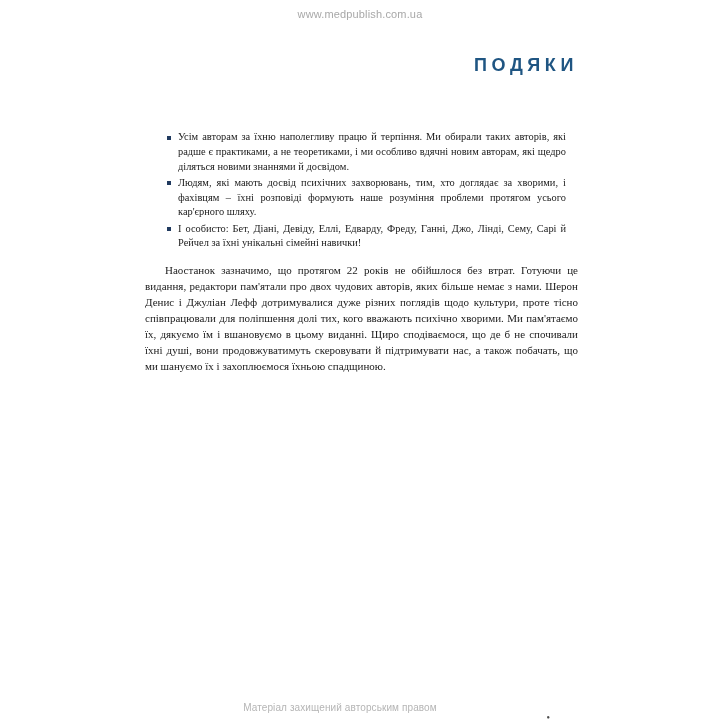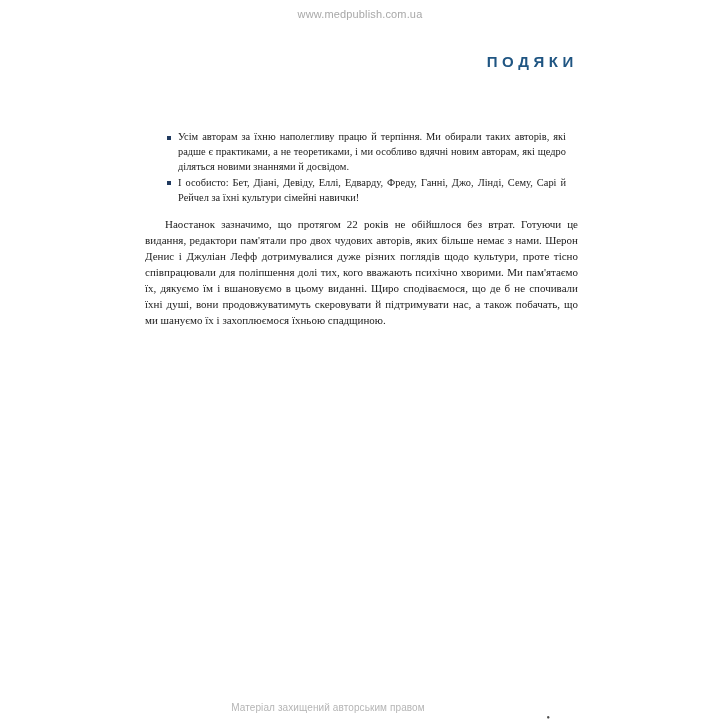--- a/index.html
+++ b/index.html
@@ -39,21 +39,21 @@
 
   
   .chapter-heading {
     position: absolute;
     top: 44px;
     left: 145px;
     width: 433px;
     text-align: right;
     font-family: "Liberation Sans", "DejaVu Sans", sans-serif;
     font-weight: bold;
-    font-size: 15px;
+    font-size: 18px;
     letter-spacing: 4.6px;
     color: #1f5582;
     line-height: 1.1;
   }
 
   
   .text-column {
     position: absolute;
     top: 118px;
     left: 145px;
@@ -119,20 +119,21 @@
     position: absolute;
     top: 702px;
     left: 0;
     width: 656px;
     text-align: center;
     font-family: "Liberation Sans", "DejaVu Sans", sans-serif;
     font-size: 10px;
     letter-spacing: 0.1px;
     color: #b5b5b5;
     white-space: nowrap;
+    padding-left: 12px;
   }
 </style>
 </head>
 <body>
 
 <div class="page">
 
   <div class="watermark-url">www.medpublish.com.ua</div>
 
   <h1 class="chapter-heading">ПОДЯКИ</h1>
@@ -140,21 +141,25 @@
   <div class="text-column">
 
 
     <ul class="bullet-list">
       <li class="bullet-item">
         <span class="bullet-marker"></span>
         <span>Усім авторам за їхню наполегливу працю й терпіння. Ми обирали таких авторів, які радше є практиками, а не теоретиками, і ми особливо вдячні новим авторам, які щедро діляться нови­ми знаннями й досвідом.</span>
       </li>
       <li class="bullet-item">
         <span class="bullet-marker"></span>
-        <span>І особисто: Бет, Діані, Девіду, Еллі, Едварду, Фреду, Ганні, Джо, Лінді, Сему, Сарі й Рейчел за їхні культури сімейні навички!</span>
+        <span>Людям, які мають досвід психічних захворювань, тим, хто доглядає за хворими, і фахівцям – їхні розповіді формують наше розуміння проблеми протягом усього кар'єрного шляху.</span>
+      </li>
+      <li class="bullet-item">
+        <span class="bullet-marker"></span>
+        <span>І особисто: Бет, Діані, Девіду, Еллі, Едварду, Фреду, Ганні, Джо, Лінді, Сему, Сарі й Рейчел за їхні унікальні сімейні навички!</span>
       </li>
     </ul>
 
     <p class="closing-paragraph">Наостанок зазначимо, що протягом 22 років не обійшлося без втрат. Готуючи це видання, редак­тори пам'ятали про двох чудових авторів, яких більше немає з нами. Шерон Денис і Джуліан Лефф дотримувалися дуже різних поглядів щодо культури, проте тісно співпрацювали для поліпшення долі тих, кого вважають психічно хворими. Ми пам'ятаємо їх, дякуємо їм і вшановуємо в цьому ви­данні. Щиро сподіваємося, що де б не спочивали їхні душі, вони продовжуватимуть скеровувати й підтримувати нас, а також побачать, що ми шануємо їх і захоплюємося їхньою спадщиною.</p>
 
   </div>
 
   <div class="page-number">xi</div>
 
   <div class="copyright-banner">Матеріал захищений авторським правом</div>

